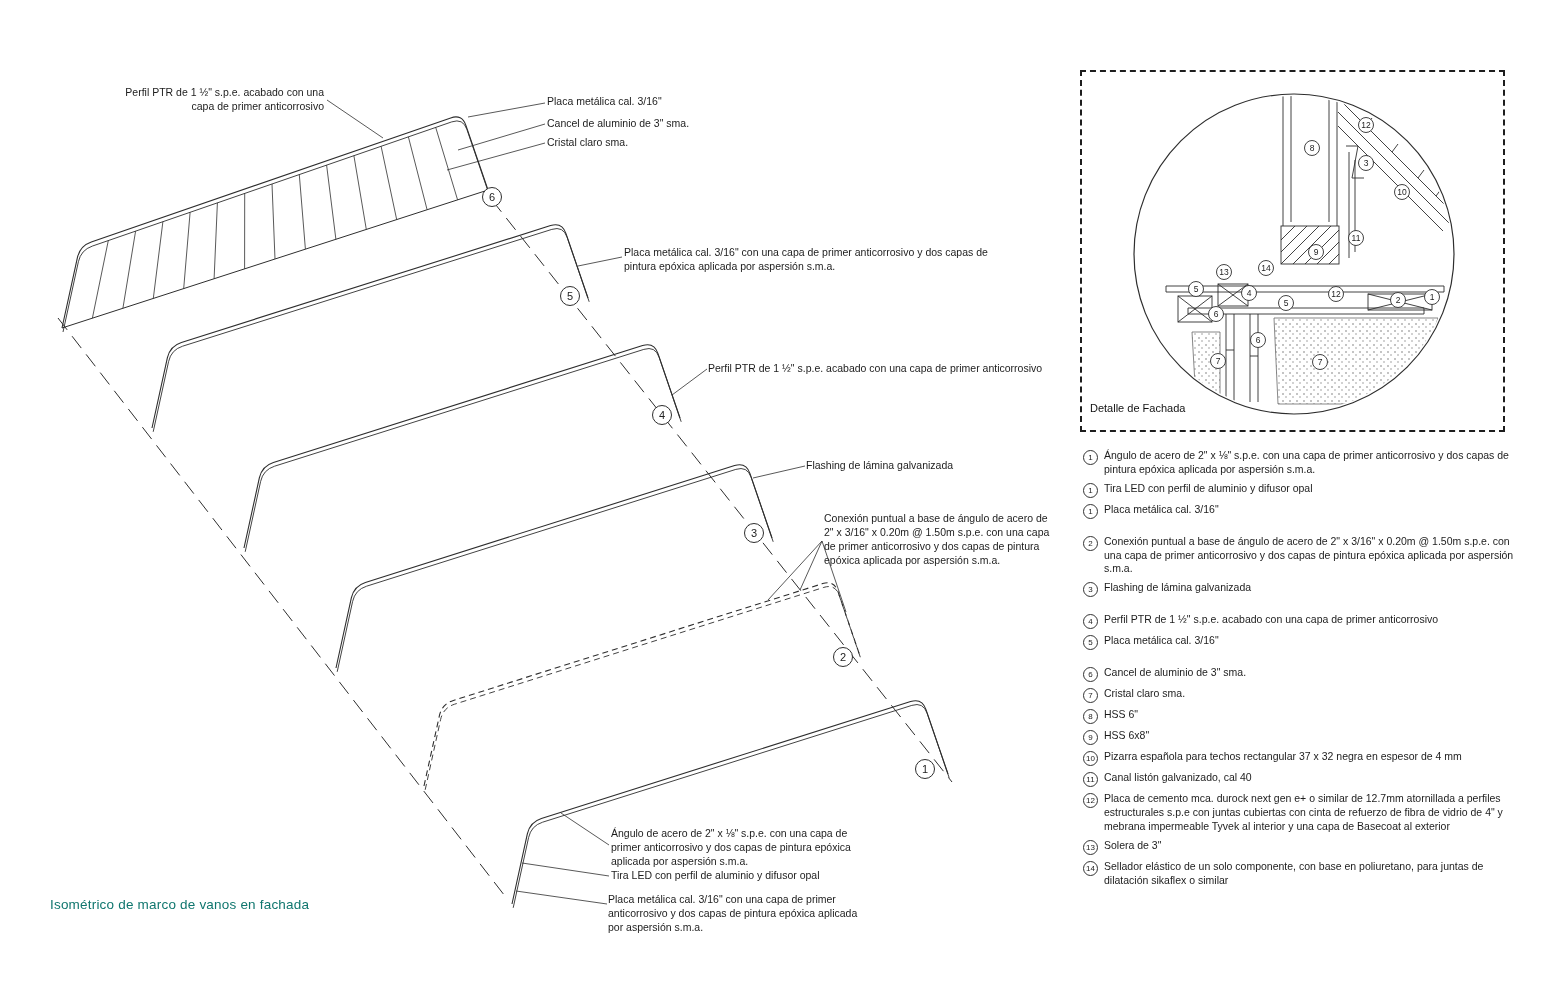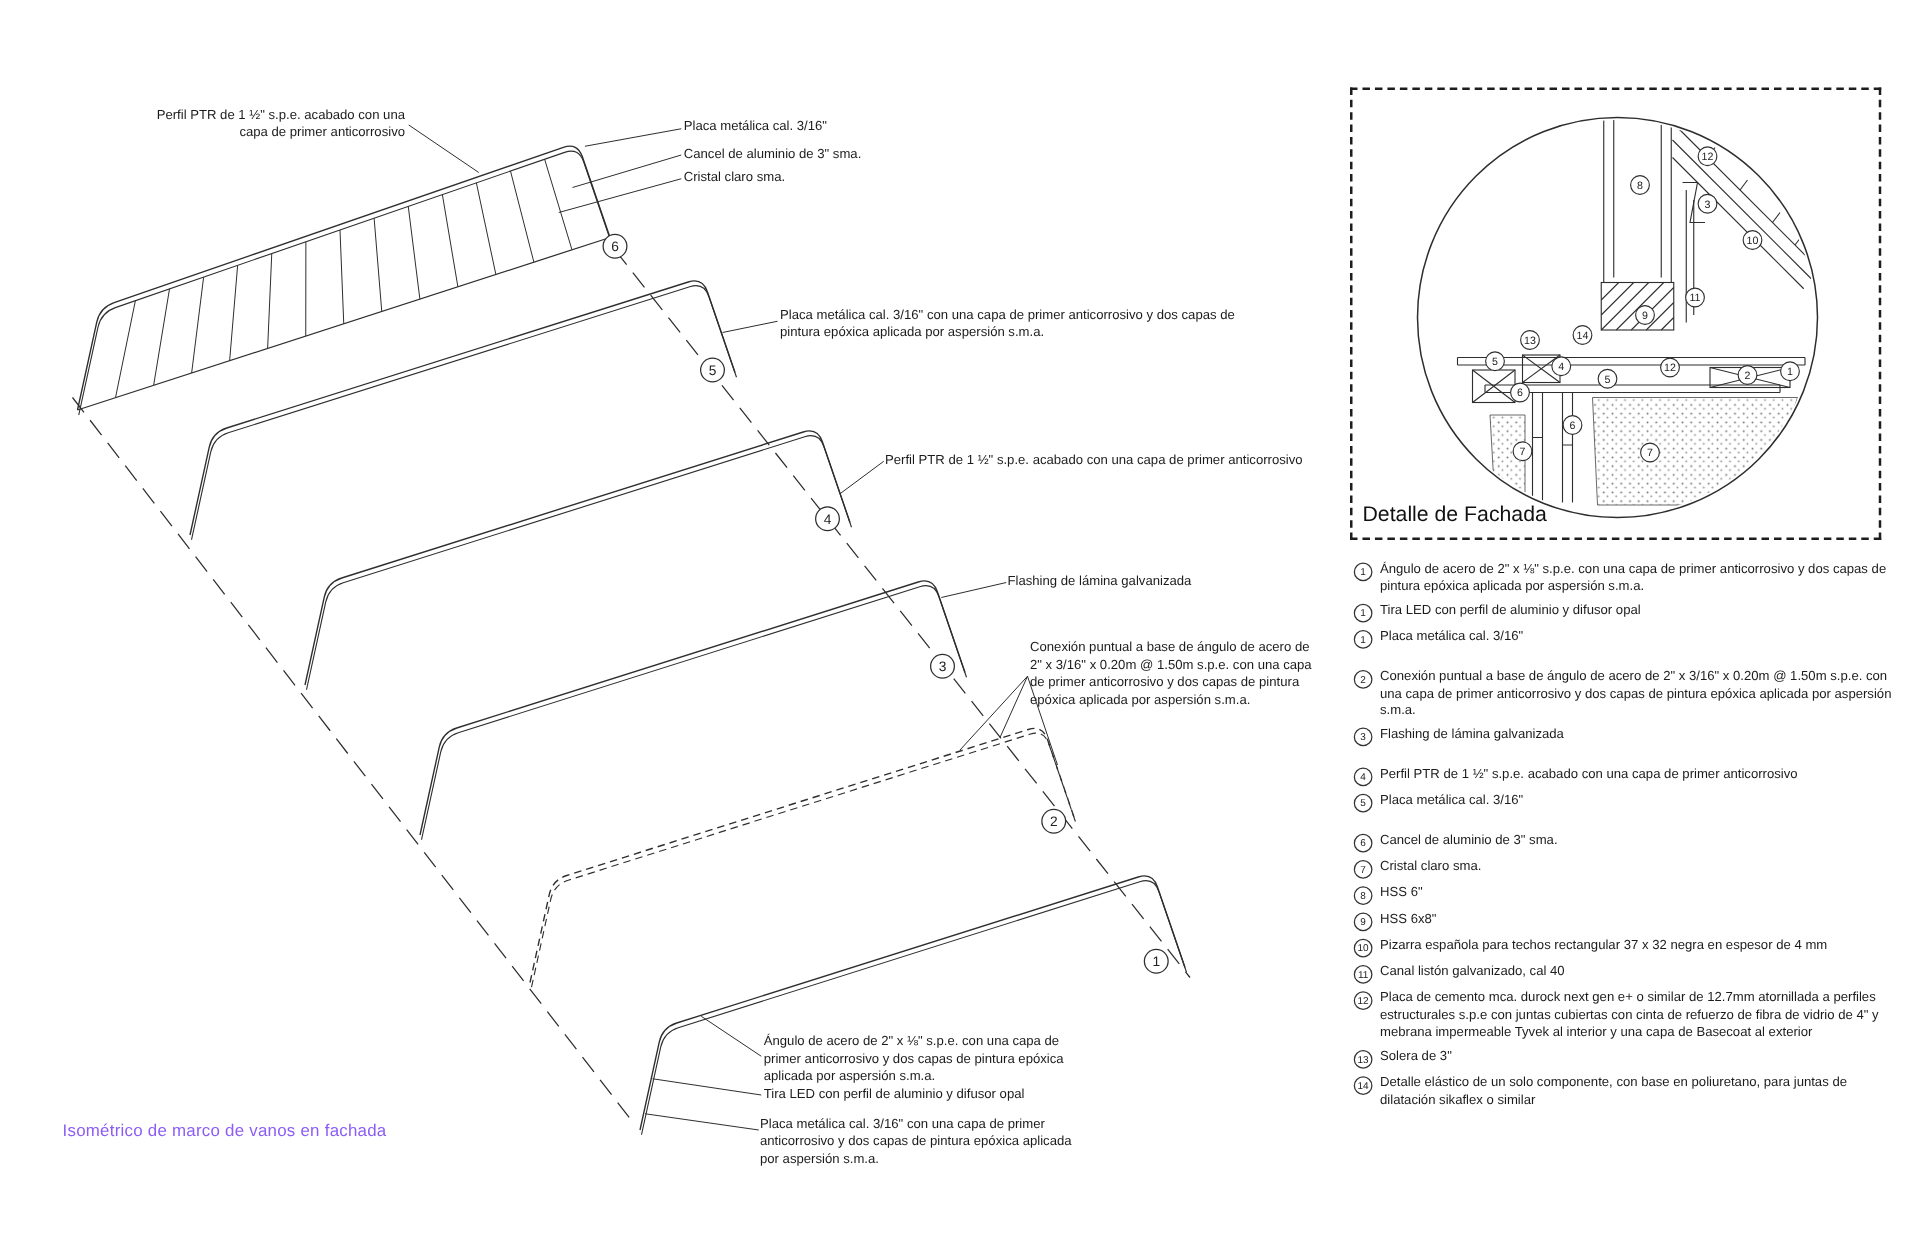--- a/index.html
+++ b/index.html
@@ -7,28 +7,28 @@
     position:relative;width:1545px;height:1000px;background:#ffffff;overflow:hidden;
     font-family:"Liberation Sans","DejaVu Sans",sans-serif;color:#1c1c1c;
   }
   svg{position:absolute;left:0;top:0;}
   .ann{
     position:absolute;font-size:10.5px;line-height:1.32;color:#1c1c1c;
   }
   .ann.nowrap{white-space:nowrap;}
   .ann.right{text-align:right;}
   .caption{
-    position:absolute;font-size:13.5px;color:#8b5cf6;letter-spacing:.2px;
+    position:absolute;font-size:13.5px;color:#0f766e;letter-spacing:.2px;
   }
   .detail-box{
     position:absolute;left:1080px;top:70px;width:425px;height:362px;
     border:2px dashed #1d1d1d;box-sizing:border-box;
   }
   .detail-title{
-    position:absolute;left:8px;top:330px;font-size:17px;color:#111;
+    position:absolute;left:8px;top:330px;font-size:11px;color:#111;
   }
   .legend{
     position:absolute;left:1083px;top:449px;width:432px;
   }
   .legend-item{
     display:flex;align-items:flex-start;margin-bottom:5px;
   }
   .legend-item.mt{margin-top:16px;}
   .lnum{
     flex:0 0 auto;width:13px;height:13px;border:1px solid #333;border-radius:50%;
@@ -366,17 +366,17 @@
     <div class="legend-item">
         <span class="lnum">12</span>
         <span class="ltext">Placa de cemento mca. durock next gen e+ o similar de 12.7mm atornillada a perfiles estructurales s.p.e con juntas cubiertas con cinta de refuerzo de fibra de vidrio de 4" y mebrana impermeable Tyvek al interior y una capa de Basecoat al exterior</span>
       </div>
     <div class="legend-item">
         <span class="lnum">13</span>
         <span class="ltext">Solera de 3"</span>
       </div>
     <div class="legend-item">
         <span class="lnum">14</span>
-        <span class="ltext">Detalle elástico de un solo componente, con base en poliuretano, para juntas de dilatación sikaflex o similar</span>
+        <span class="ltext">Sellador elástico de un solo componente, con base en poliuretano, para juntas de dilatación sikaflex o similar</span>
       </div>
   </div>
 
 </div>
 
 </body></html>

